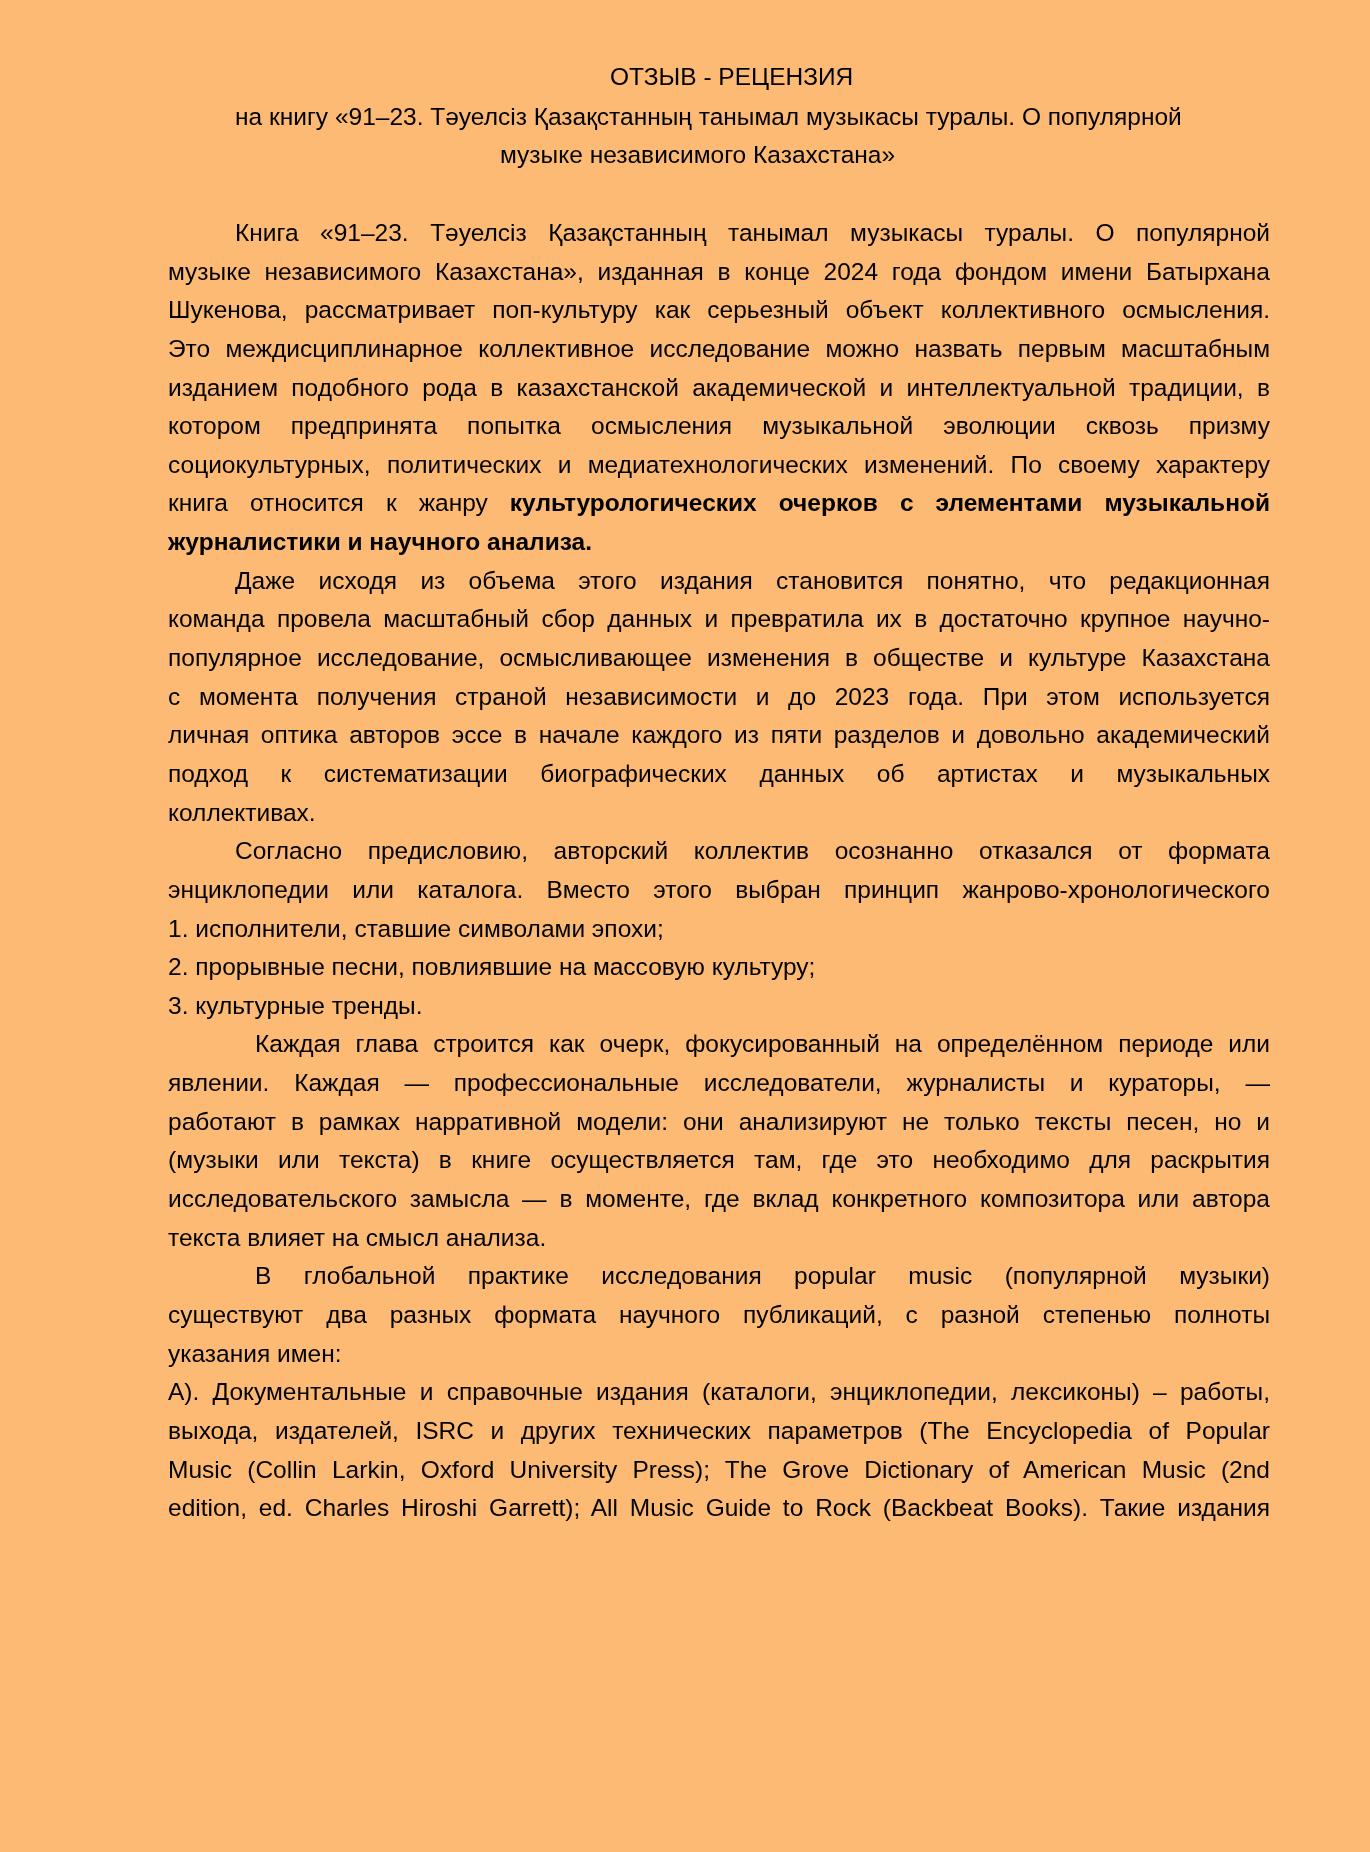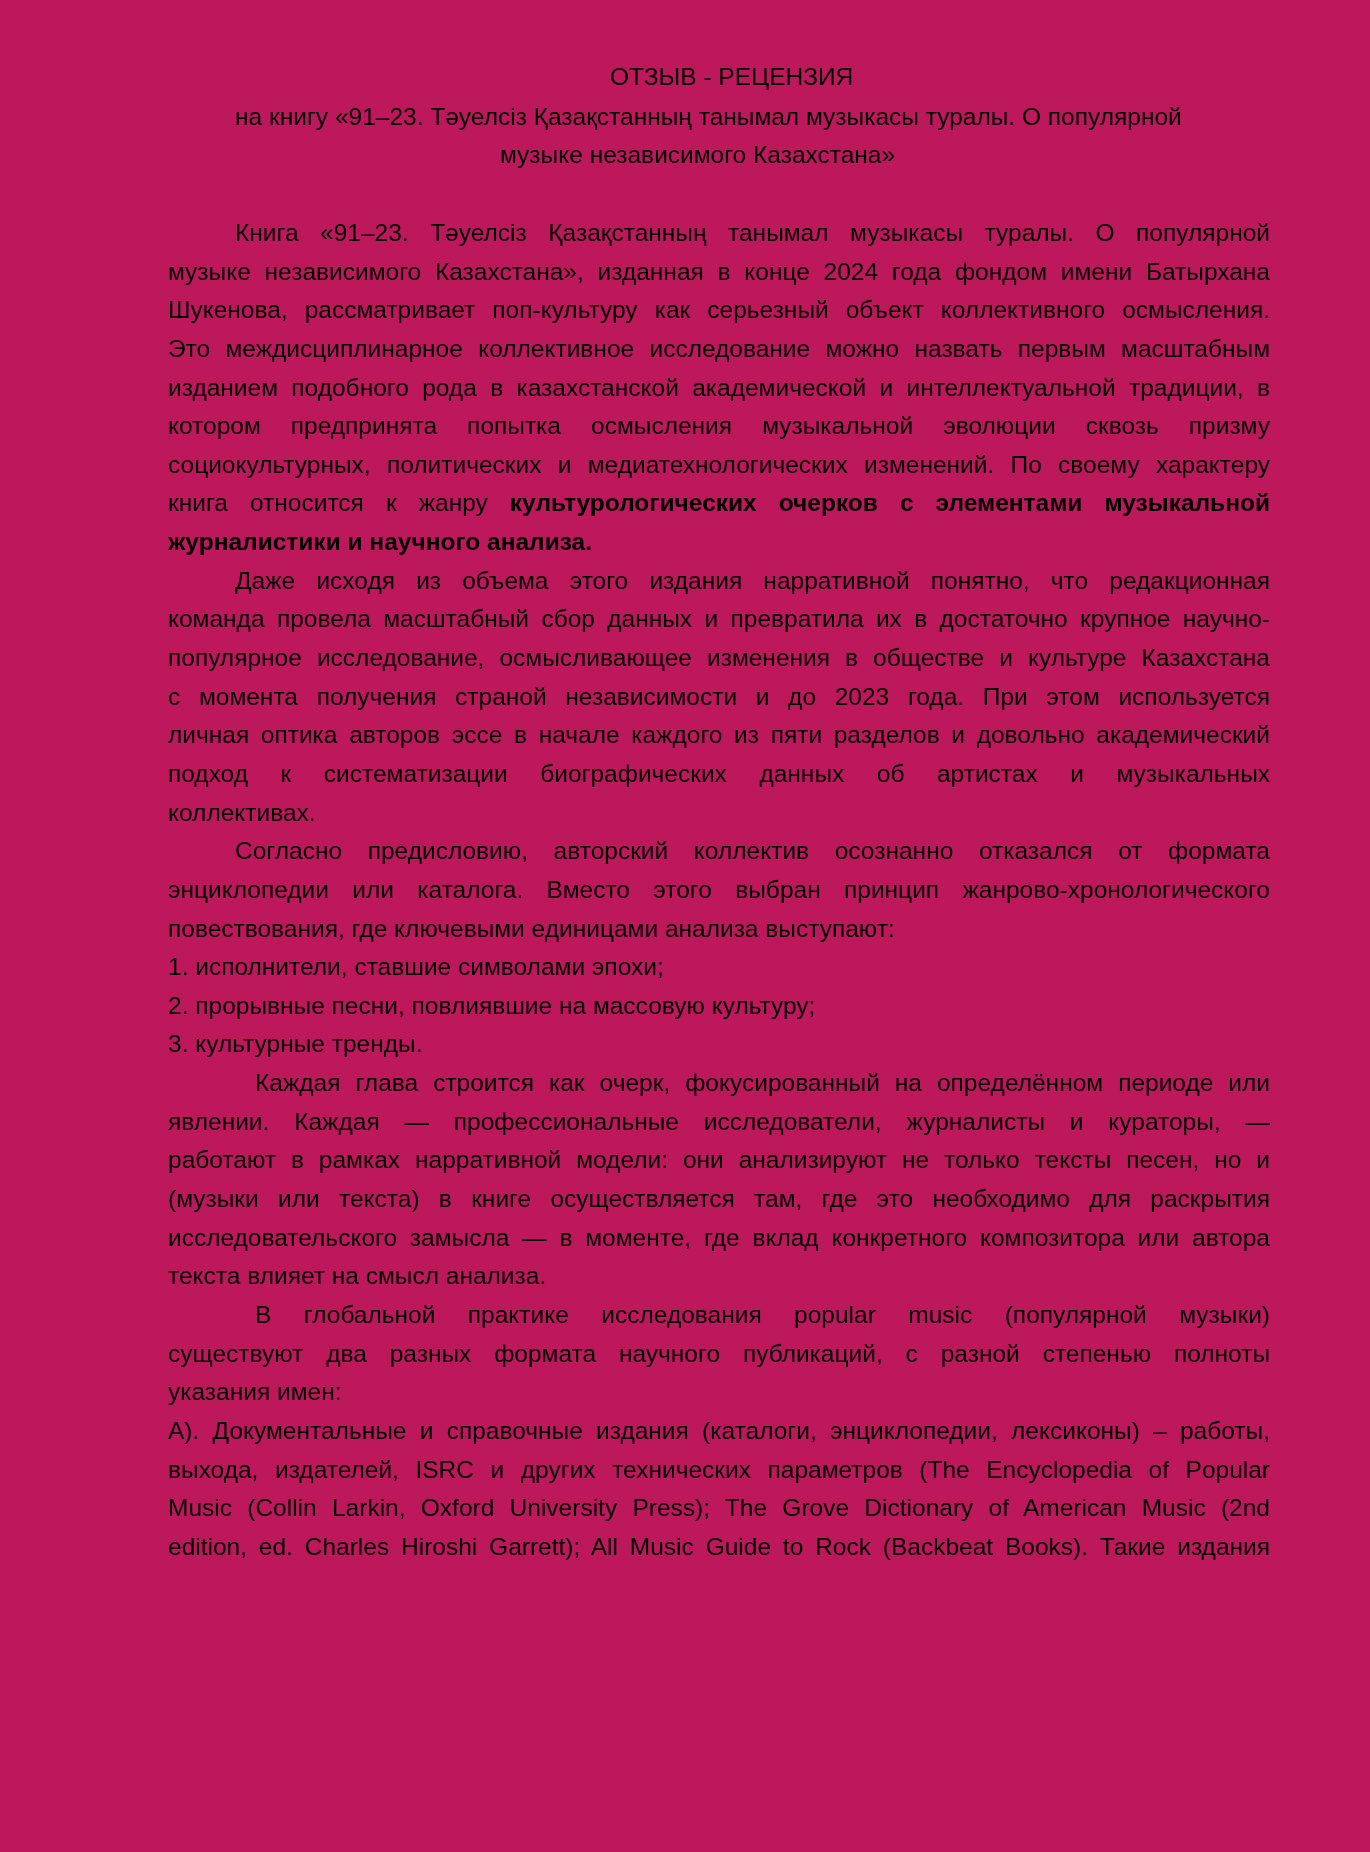--- a/index.html
+++ b/index.html
@@ -15,21 +15,21 @@
       font-family: "Liberation Sans", "DejaVu Sans", sans-serif;
       color: #000000;
       font-size: 24.5px;
     }
     .page {
       position: absolute;
       left: 0;
       top: 0;
       width: 1370px;
       height: 1852px;
-      background: #be185d;
+      background: #fdba74;
     }
     .heading-line {
       position: absolute;
       white-space: nowrap;
       line-height: 30px;
     }
     .body {
       position: absolute;
       left: 168px;
       top: 218px;
@@ -76,31 +76,30 @@
     <span class="line j indent1">Книга «91–23. Тәуелсіз Қазақстанның танымал музыкасы туралы. О популярной</span>
     <span class="line j">музыке независимого Казахстана», изданная в конце 2024 года фондом имени Батырхана</span>
     <span class="line j">Шукенова, рассматривает поп-культуру как серьезный объект коллективного осмысления.</span>
     <span class="line j">Это междисциплинарное коллективное исследование можно назвать первым масштабным</span>
     <span class="line j">изданием подобного рода в казахстанской академической и интеллектуальной традиции, в</span>
     <span class="line j">котором предпринята попытка осмысления музыкальной эволюции сквозь призму</span>
     <span class="line j">социокультурных, политических и медиатехнологических изменений. По своему характеру</span>
     <span class="line j"><span>книга относится к жанру </span> <b>культурологических очерков с элементами музыкальной</b></span>
     <span class="line l"><b>журналистики и научного анализа.</b></span>
 
-    <span class="line j indent1">Даже исходя из объема этого издания нарративной понятно, что редакционная</span>
+    <span class="line j indent1">Даже исходя из объема этого издания становится понятно, что редакционная</span>
     <span class="line j">команда провела масштабный сбор данных и превратила их в достаточно крупное научно-</span>
     <span class="line j">популярное исследование, осмысливающее изменения в обществе и культуре Казахстана</span>
     <span class="line j">с момента получения страной независимости и до 2023 года. При этом используется</span>
     <span class="line j">личная оптика авторов эссе в начале каждого из пяти разделов и довольно академический</span>
     <span class="line j">подход к систематизации биографических данных об артистах и музыкальных</span>
     <span class="line l">коллективах.</span>
 
     <span class="line j indent1">Согласно предисловию, авторский коллектив осознанно отказался от формата</span>
     <span class="line j">энциклопедии или каталога. Вместо этого выбран принцип жанрово-хронологического</span>
-    <span class="line l">повествования, где ключевыми единицами анализа выступают:</span>
 
     <span class="line l">1. исполнители, ставшие символами эпохи;</span>
     <span class="line l">2. прорывные песни, повлиявшие на массовую культуру;</span>
     <span class="line l">3. культурные тренды.</span>
 
     <span class="line j indent2">Каждая глава строится как очерк, фокусированный на определённом периоде или</span>
     <span class="line j">явлении. Каждая — профессиональные исследователи, журналисты и кураторы, —</span>
     <span class="line j">работают в рамках нарративной модели: они анализируют не только тексты песен, но и</span>
     <span class="line j">(музыки или текста) в книге осуществляется там, где это необходимо для раскрытия</span>
     <span class="line j">исследовательского замысла — в моменте, где вклад конкретного композитора или автора</span>

